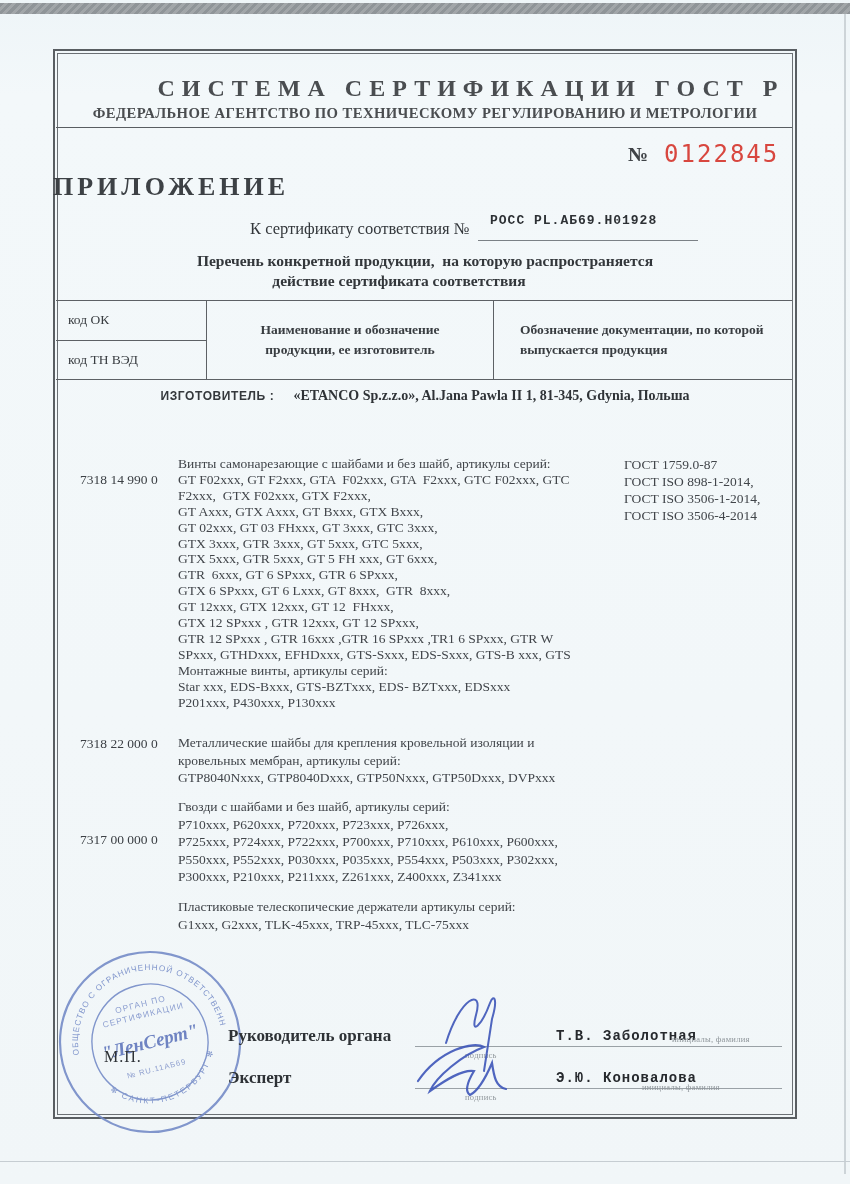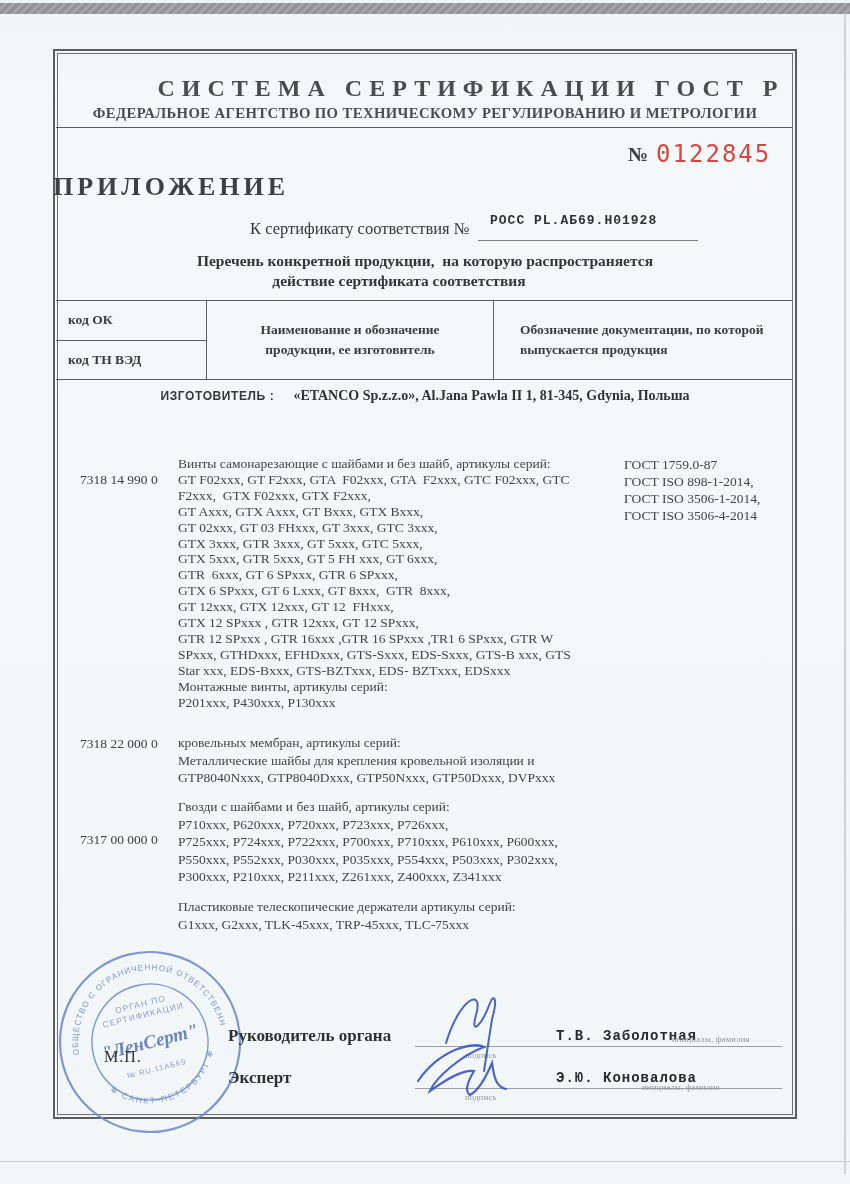--- a/index.html
+++ b/index.html
@@ -19,40 +19,40 @@
 
   .hdr-divider{position:absolute;left:56px;top:127px;width:736px;height:1px;background:#595e62;}
   .hdr-title{position:absolute;left:53px;top:75px;width:836px;text-align:center;
     font-size:24px;font-weight:bold;letter-spacing:7px;color:#4a4d50;white-space:pre;}
   .hdr-sub{position:absolute;left:53px;top:105px;width:744px;text-align:center;
     font-size:15px;font-weight:bold;letter-spacing:.4px;color:#4a4d50;transform:scaleX(.98);}
 
   .docnum{position:absolute;left:628px;top:140px;}
   .docnum .no{font-size:20px;font-weight:bold;color:#3f4347;vertical-align:middle;}
   .docnum .val{font-family:"DejaVu Sans Mono",monospace;font-size:24px;color:#d8473f;
-    letter-spacing:2px;margin-left:8px;vertical-align:middle;}
+    letter-spacing:2px;margin-left:16px;vertical-align:middle;}
 
   .apx-title{position:absolute;left:53px;top:172px;width:832px;text-align:left;
     font-size:26px;font-weight:bold;letter-spacing:4px;color:#3d4145;}
 
   .cert-label{position:absolute;left:250px;top:219px;font-size:16.5px;color:#33373b;}
   .cert-num{position:absolute;left:490px;top:213px;font-family:"Liberation Mono",monospace;
     font-size:13px;font-weight:bold;letter-spacing:1px;color:#2d3135;white-space:pre;}
   .cert-underline{position:absolute;left:478px;top:240px;width:220px;height:1px;background:#7b8186;}
 
   .desc1{position:absolute;left:53px;top:252px;width:744px;text-align:center;
     font-size:15.5px;font-weight:bold;color:#33373b;white-space:pre;}
   .desc2{position:absolute;left:53px;top:272px;width:692px;text-align:center;
     font-size:15.5px;font-weight:bold;color:#33373b;}
 
   .thead{position:absolute;left:56px;top:300px;width:736px;height:78px;
     border-top:1px solid #5d6165;border-bottom:1px solid #5d6165;display:flex;}
   .thead .c1{width:150px;border-right:1px solid #5d6165;display:flex;flex-direction:column;}
   .thead .c1 .cell{flex:1;display:flex;align-items:center;padding-left:12px;
-    font-size:13.5px;color:#393d41;font-weight:bold;}
+    font-size:13.5px;color:#393d41;}
   .thead .c1 .cell.top{border-bottom:1px solid #5d6165;}
   .thead .c2{width:287px;border-right:1px solid #5d6165;display:flex;align-items:center;
     justify-content:center;text-align:center;font-size:13.5px;font-weight:bold;color:#393d41;
     padding:0 30px;box-sizing:border-box;line-height:1.5;}
   .thead .c3{flex:1;display:flex;align-items:center;justify-content:center;text-align:left;
     font-size:13.5px;font-weight:bold;color:#393d41;padding:0 26px;box-sizing:border-box;line-height:1.5;}
 
   .mfr{position:absolute;left:53px;top:386px;width:744px;text-align:center;}
   .mfr .lbl{font-family:"Liberation Sans",sans-serif;font-size:12px;font-weight:bold;
     letter-spacing:.6px;color:#34383c;}
@@ -127,35 +127,35 @@
     <div class="pl">GT Axxx, GTX Axxx, GT Bxxx, GTX Bxxx,</div>
     <div class="pl">GT 02xxx, GT 03 FHxxx, GT 3xxx, GTC 3xxx,</div>
     <div class="pl">GTX 3xxx, GTR 3xxx, GT 5xxx, GTC 5xxx,</div>
     <div class="pl">GTX 5xxx, GTR 5xxx, GT 5 FH xxx, GT 6xxx,</div>
     <div class="pl">GTR  6xxx, GT 6 SPxxx, GTR 6 SPxxx,</div>
     <div class="pl">GTX 6 SPxxx, GT 6 Lxxx, GT 8xxx,  GTR  8xxx,</div>
     <div class="pl">GT 12xxx, GTX 12xxx, GT 12  FHxxx,</div>
     <div class="pl">GTX 12 SPxxx , GTR 12xxx, GT 12 SPxxx,</div>
     <div class="pl">GTR 12 SPxxx , GTR 16xxx ,GTR 16 SPxxx ,TR1 6 SPxxx, GTR W</div>
     <div class="pl">SPxxx, GTHDxxx, EFHDxxx, GTS-Sxxx, EDS-Sxxx, GTS-B xxx, GTS</div>
+    <div class="pl">Монтажные винты, артикулы серий:</div>
     <div class="pl">Star xxx, EDS-Bxxx, GTS-BZTxxx, EDS- BZTxxx, EDSxxx</div>
-    <div class="pl">Монтажные винты, артикулы серий:</div>
     <div class="pl">Р201ххх, Р430ххх, Р130ххх</div>
   </div>
   <div class="docs" style="top:456px">
     <div class="dl">ГОСТ 1759.0-87</div>
     <div class="dl">ГОСТ ISO 898-1-2014,</div>
     <div class="dl">ГОСТ ISO 3506-1-2014,</div>
     <div class="dl">ГОСТ ISO 3506-4-2014</div>
   </div>
 
   <div class="code" style="top:736px">7318 22 000 0</div>
   <div class="plines" style="top:734px">
+    <div class="pl2">Металлические шайбы для крепления кровельной изоляции и</div>
     <div class="pl2">кровельных мембран, артикулы серий:</div>
-    <div class="pl2">Металлические шайбы для крепления кровельной изоляции и</div>
     <div class="pl2">GTP8040Nxxx, GTP8040Dxxx, GTP50Nxxx, GTP50Dxxx, DVPxxx</div>
   </div>
 
   <div class="code" style="top:832px">7317 00 000 0</div>
   <div class="plines" style="top:798px">
     <div class="pl2">Гвозди с шайбами и без шайб, артикулы серий:</div>
     <div class="pl2">P710xxx, P620xxx, P720xxx, P723xxx, P726xxx,</div>
     <div class="pl2">P725xxx, P724xxx, P722xxx, P700xxx, P710xxx, P610xxx, P600xxx,</div>
     <div class="pl2">P550xxx, P552xxx, P030xxx, P035xxx, P554xxx, P503xxx, P302xxx,</div>
     <div class="pl2">P300xxx, P210xxx, P211xxx, Z261xxx, Z400xxx, Z341xxx</div>

